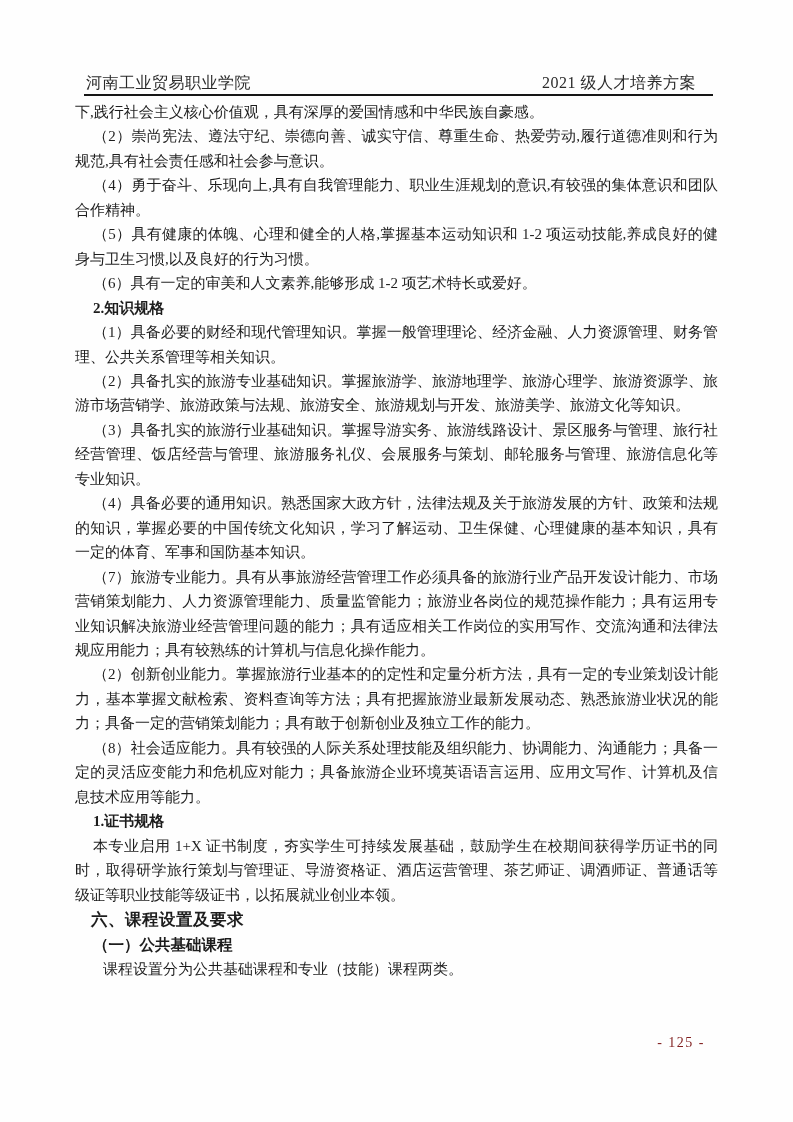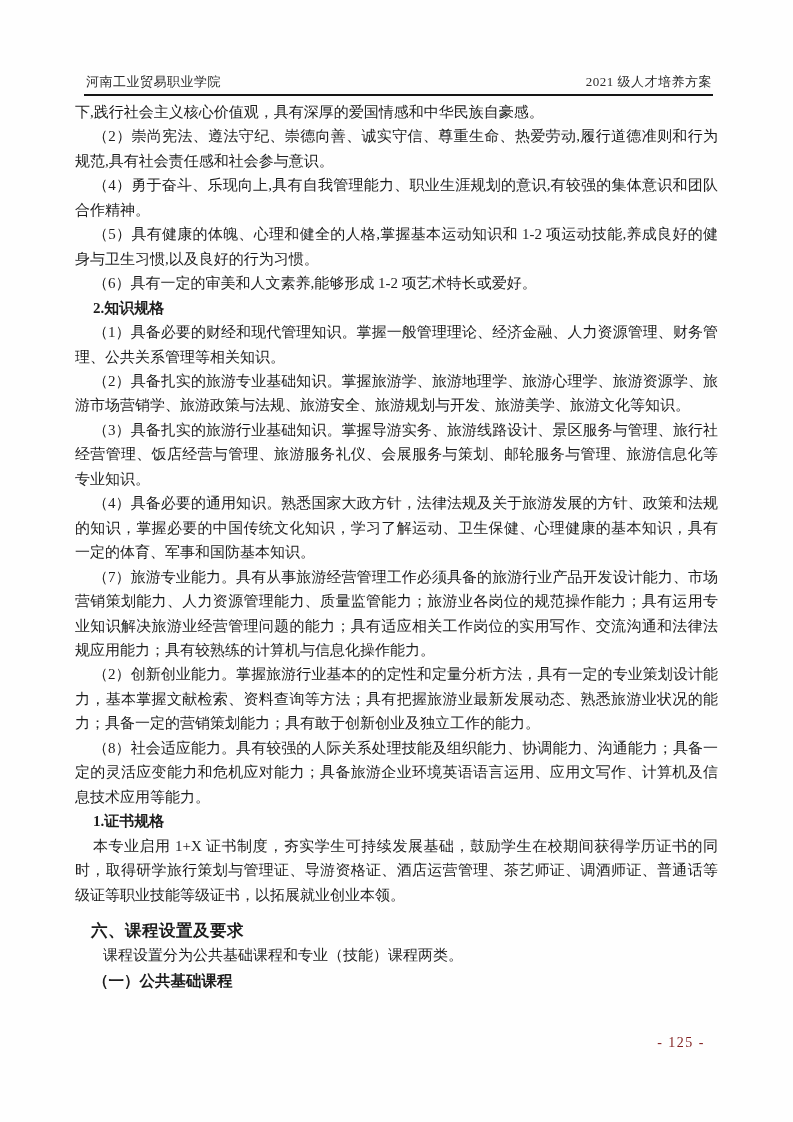--- a/index.html
+++ b/index.html
@@ -5,44 +5,44 @@
   html,body{margin:0;padding:0;background:#ffffff;}
   .page{
     position:relative;
     width:793px;height:1122px;
     background:#fefefe;
     font-family:"Liberation Serif","DejaVu Serif",serif;
     color:#1d1d1d;
     overflow:hidden;
   }
   .header{
-    position:absolute;top:73px;left:86px;right:81px;
+    position:absolute;top:73px;left:86px;right:97px;
     display:flex;justify-content:space-between;align-items:flex-end;
-    font-size:13px;color:#2a2a2a;letter-spacing:0.5px;
+    font-size:16px;color:#2a2a2a;letter-spacing:0.5px;
   }
   .header-rule{
     position:absolute;top:94px;left:84px;right:80px;height:2.2px;
     background:#161616;
   }
   .content{
     position:absolute;top:100px;left:75px;width:643px;
     text-align:justify;
   }
   p.para{
     margin:0;
     font-size:15px;
     line-height:24.45px;
     text-indent:18px;
     word-break:break-all;
   }
   p.continuation{text-indent:0;}
   p.subhead{font-weight:bold;}
   p.heading1{
     font-weight:bold;font-size:16.5px;
-    text-indent:16px;margin-top:11px;line-height:25.5px;
+    text-indent:16px;line-height:25.5px;
     letter-spacing:0.5px;
   }
   p.intro{text-indent:28px;}
   p.subhead2{font-weight:bold;font-size:15.5px;line-height:25px;}
   .footer{
     position:absolute;top:1035px;right:88px;
     font-size:14px;color:#7f1d1d;letter-spacing:1.5px;
   }
 </style>
 </head>
@@ -68,19 +68,19 @@
       <p class="para body">（1）具备必要的财经和现代管理知识。掌握一般管理理论、经济金融、人力资源管理、财务管理、公共关系管理等相关知识。</p>
       <p class="para body">（2）具备扎实的旅游专业基础知识。掌握旅游学、旅游地理学、旅游心理学、旅游资源学、旅游市场营销学、旅游政策与法规、旅游安全、旅游规划与开发、旅游美学、旅游文化等知识。</p>
       <p class="para body">（3）具备扎实的旅游行业基础知识。掌握导游实务、旅游线路设计、景区服务与管理、旅行社经营管理、饭店经营与管理、旅游服务礼仪、会展服务与策划、邮轮服务与管理、旅游信息化等专业知识。</p>
       <p class="para body">（4）具备必要的通用知识。熟悉国家大政方针，法律法规及关于旅游发展的方针、政策和法规的知识，掌握必要的中国传统文化知识，学习了解运动、卫生保健、心理健康的基本知识，具有一定的体育、军事和国防基本知识。</p>
       <p class="para body">（7）旅游专业能力。具有从事旅游经营管理工作必须具备的旅游行业产品开发设计能力、市场营销策划能力、人力资源管理能力、质量监管能力；旅游业各岗位的规范操作能力；具有运用专业知识解决旅游业经营管理问题的能力；具有适应相关工作岗位的实用写作、交流沟通和法律法规应用能力；具有较熟练的计算机与信息化操作能力。</p>
       <p class="para body">（2）创新创业能力。掌握旅游行业基本的的定性和定量分析方法，具有一定的专业策划设计能力，基本掌握文献检索、资料查询等方法；具有把握旅游业最新发展动态、熟悉旅游业状况的能力；具备一定的营销策划能力；具有敢于创新创业及独立工作的能力。</p>
       <p class="para body">（8）社会适应能力。具有较强的人际关系处理技能及组织能力、协调能力、沟通能力；具备一定的灵活应变能力和危机应对能力；具备旅游企业环境英语语言运用、应用文写作、计算机及信息技术应用等能力。</p>
       <p class="para subhead">1.证书规格</p>
       <p class="para body">本专业启用 1+X 证书制度，夯实学生可持续发展基础，鼓励学生在校期间获得学历证书的同时，取得研学旅行策划与管理证、导游资格证、酒店运营管理、茶艺师证、调酒师证、普通话等级证等职业技能等级证书，以拓展就业创业本领。</p>
       <p class="para heading1">六、课程设置及要求</p>
+      <p class="para subhead2">（一）公共基础课程</p>
       <p class="para intro">课程设置分为公共基础课程和专业（技能）课程两类。</p>
-      <p class="para subhead2">（一）公共基础课程</p>
     </div>
 
   <div class="footer">- 125 -</div>
 
 </div>
 
 </body></html>

